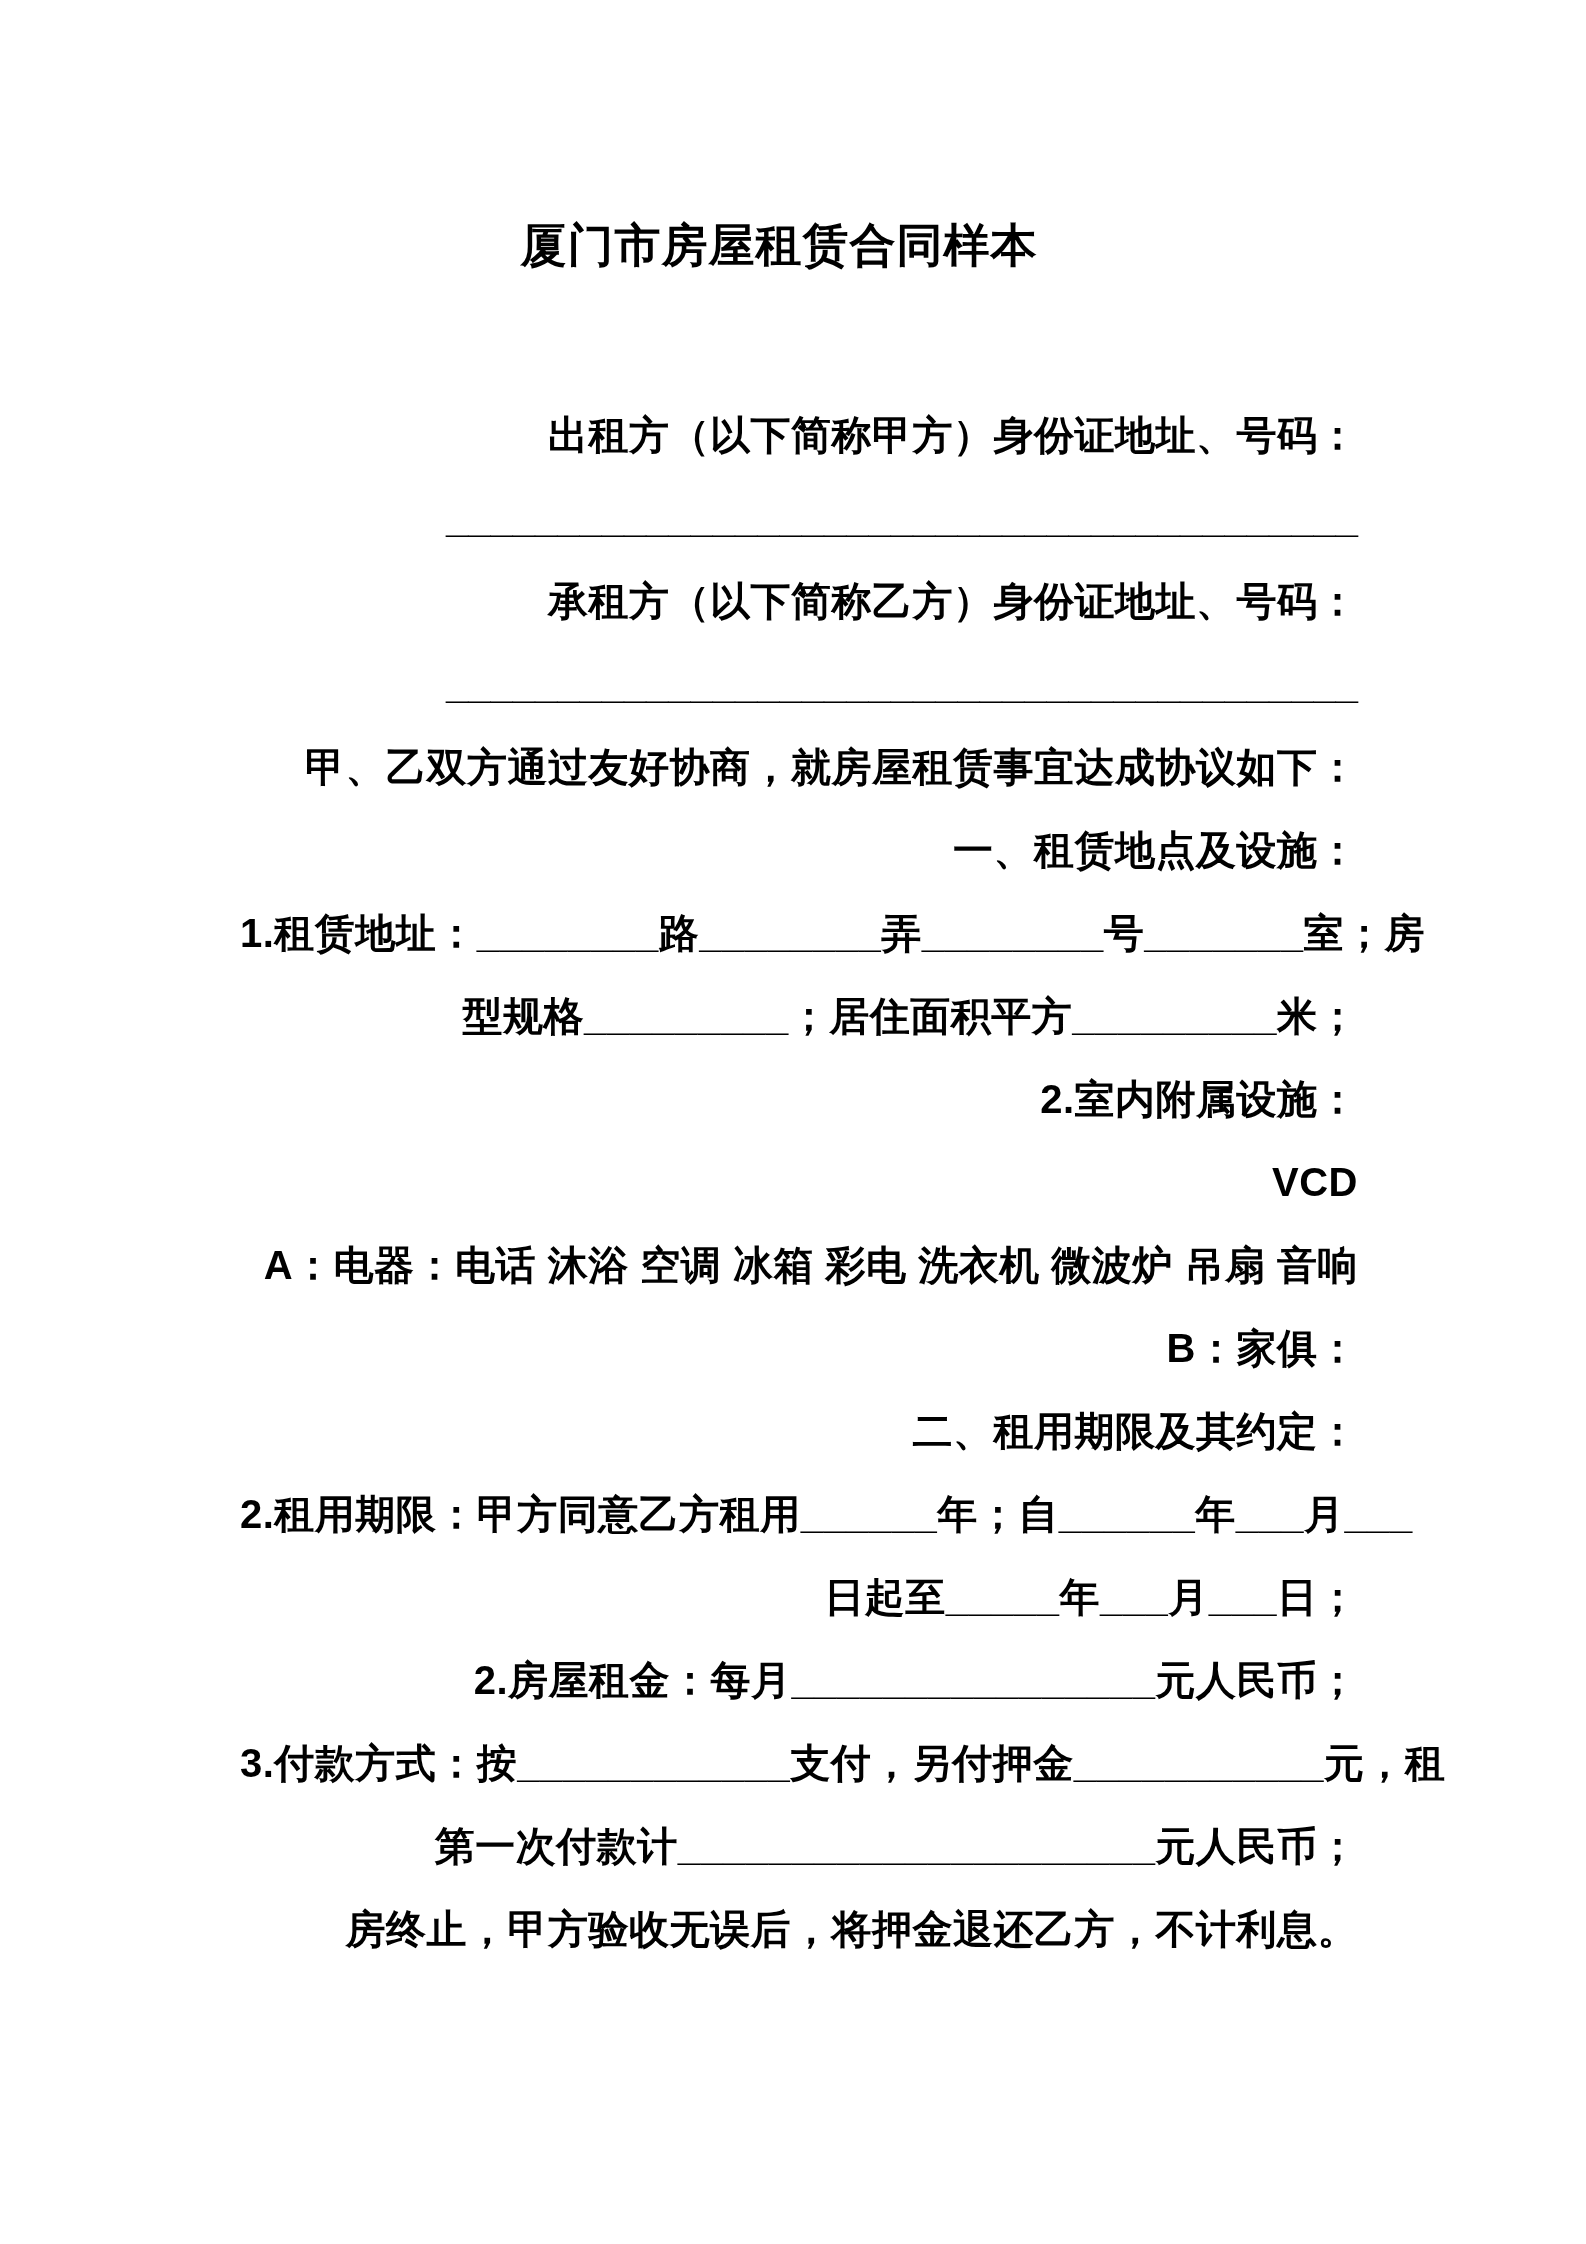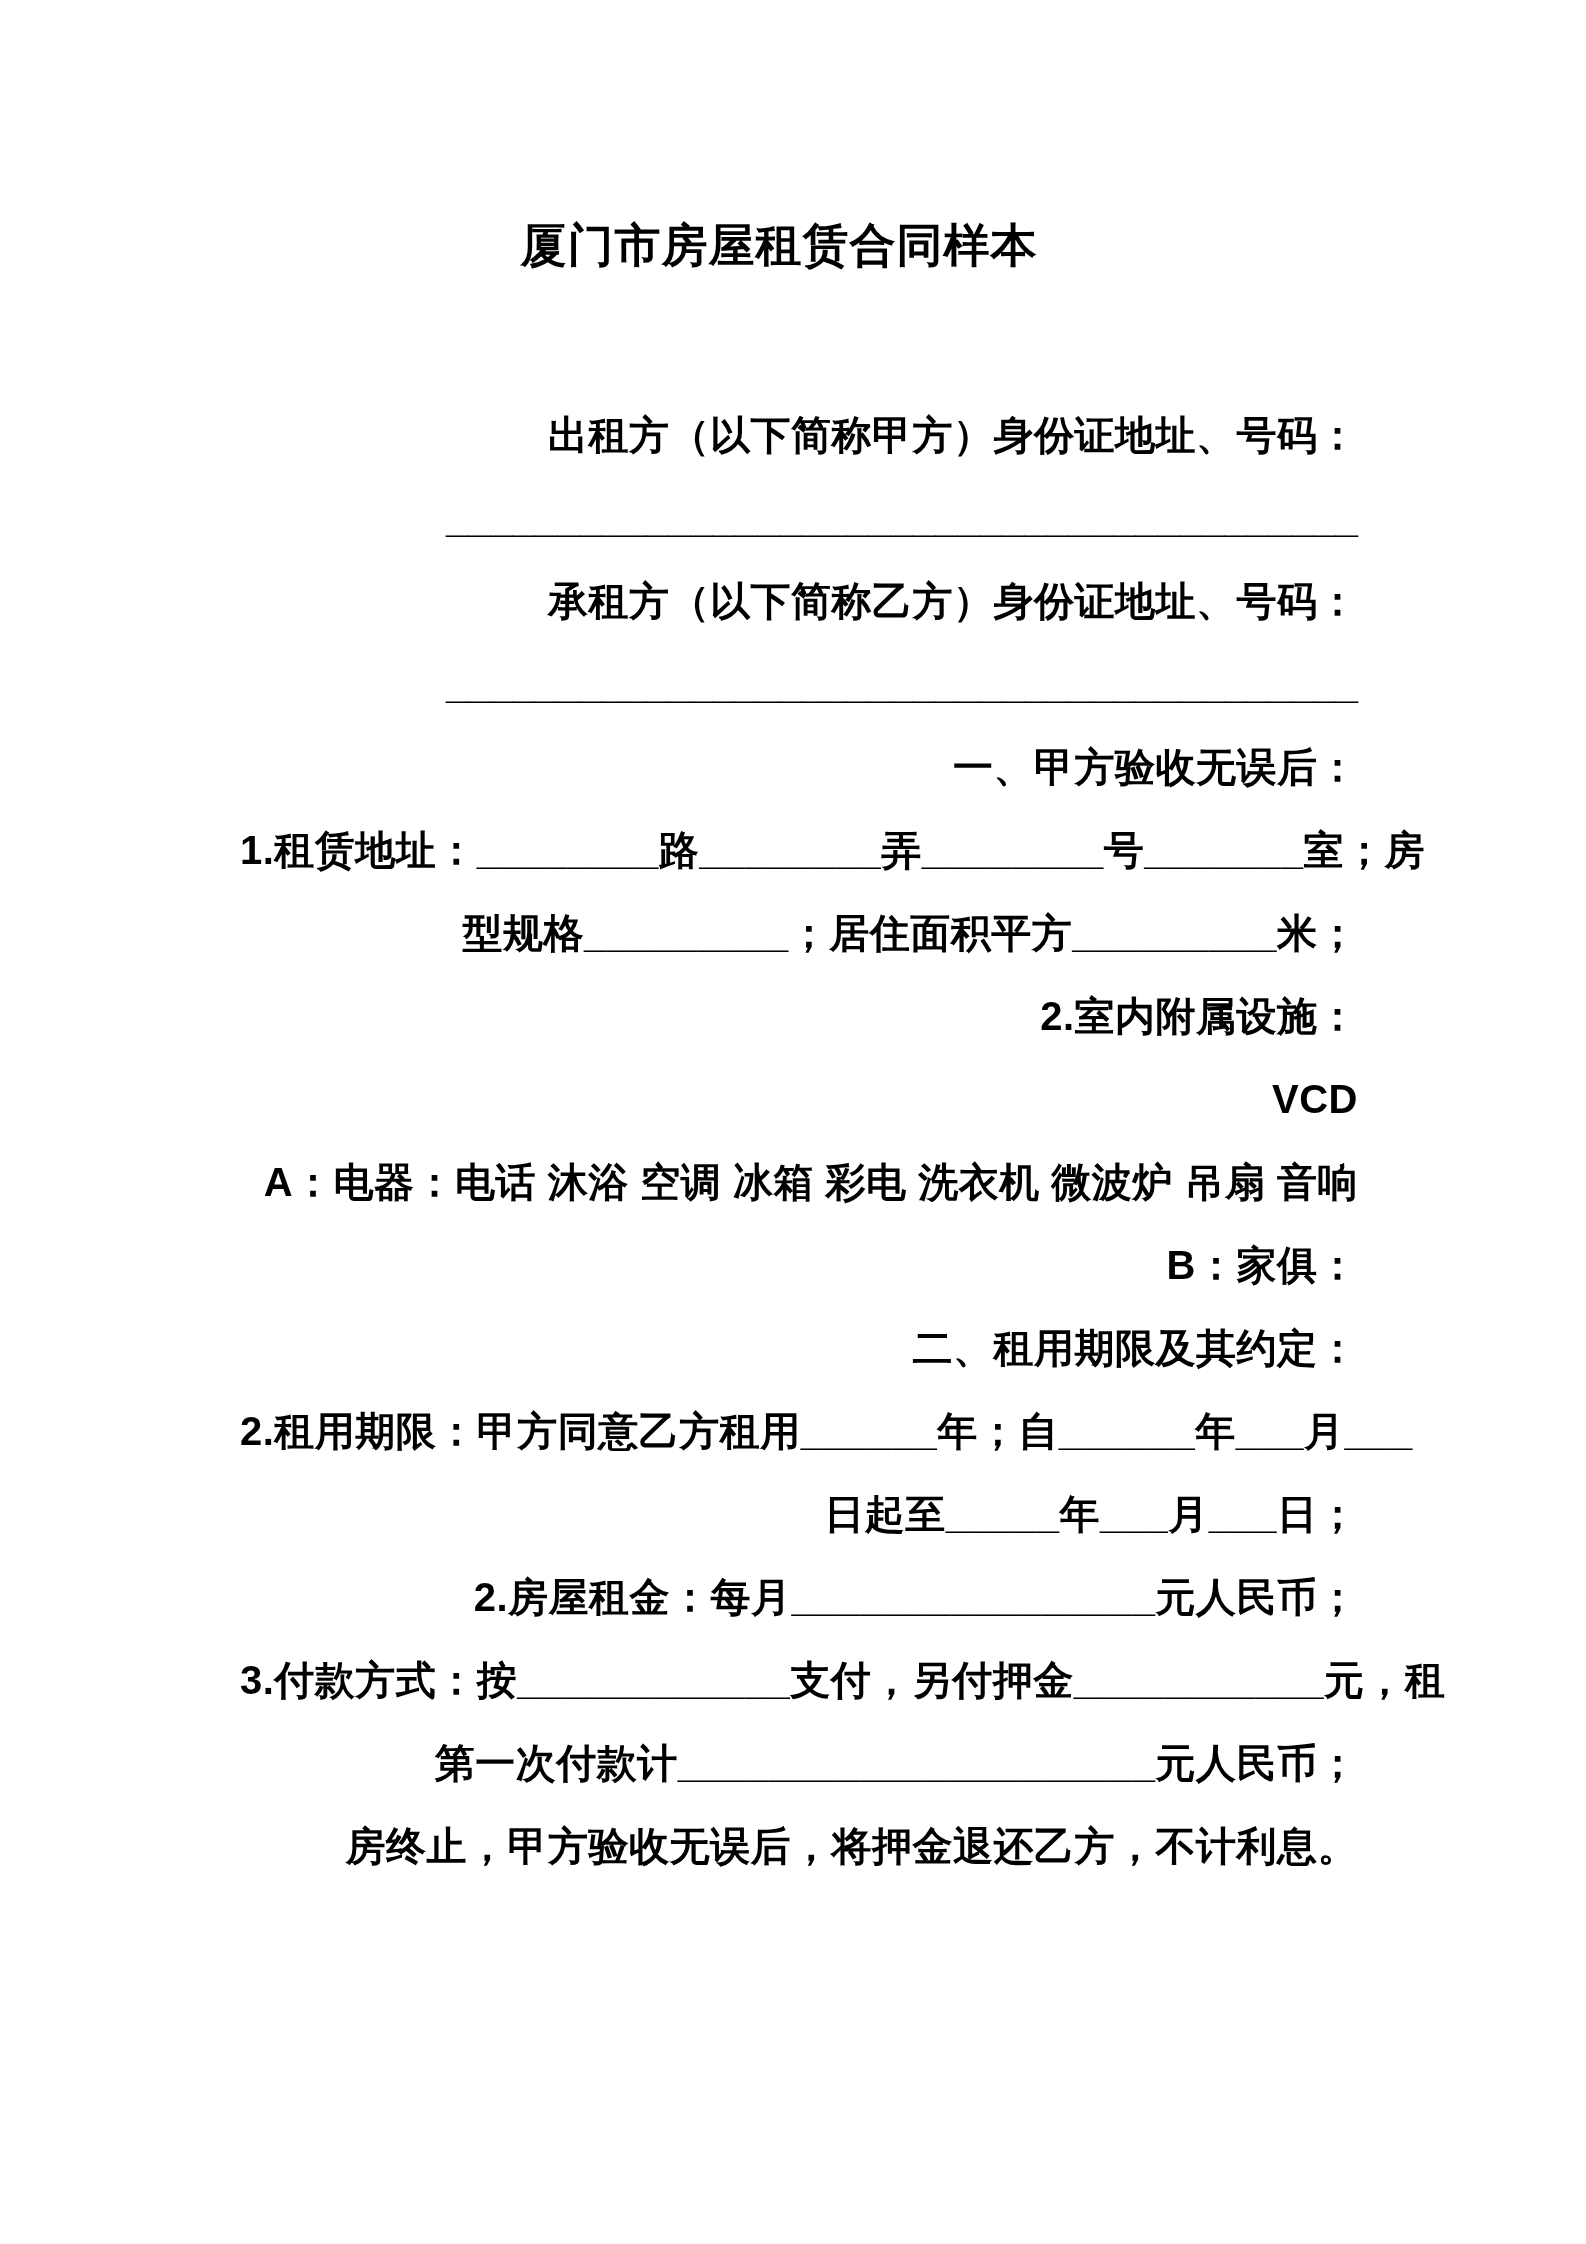--- a/index.html
+++ b/index.html
@@ -48,21 +48,22 @@
 </head>
 <body>
 
 <div class="page">
   <h1 class="doc-title">厦门市房屋租赁合同样本</h1>
   <div class="content">
     <div class="line">出租方（以下简称甲方）身份证地址、号码：</div>
     <div class="line blank-line">_________________________________________</div>
     <div class="line">承租方（以下简称乙方）身份证地址、号码：</div>
     <div class="line blank-line">_________________________________________</div>
-    <div class="line">一、甲方验收无误后：</div>
+    <div class="line">甲、乙双方通过友好协商，就房屋租赁事宜达成协议如下：</div>
+    <div class="line">一、租赁地点及设施：</div>
     <div class="line">1.租赁地址：________路________弄________号_______室；房</div>
     <div class="line">型规格_________；居住面积平方_________米；</div>
     <div class="line">2.室内附属设施：</div>
     <div class="line">VCD</div>
     <div class="line">A：电器：电话 沐浴 空调 冰箱 彩电 洗衣机 微波炉 吊扇 音响</div>
     <div class="line">B：家俱：</div>
     <div class="line">二、租用期限及其约定：</div>
     <div class="line">2.租用期限：甲方同意乙方租用______年；自______年___月___</div>
     <div class="line">日起至_____年___月___日；</div>
     <div class="line">2.房屋租金：每月________________元人民币；</div>

